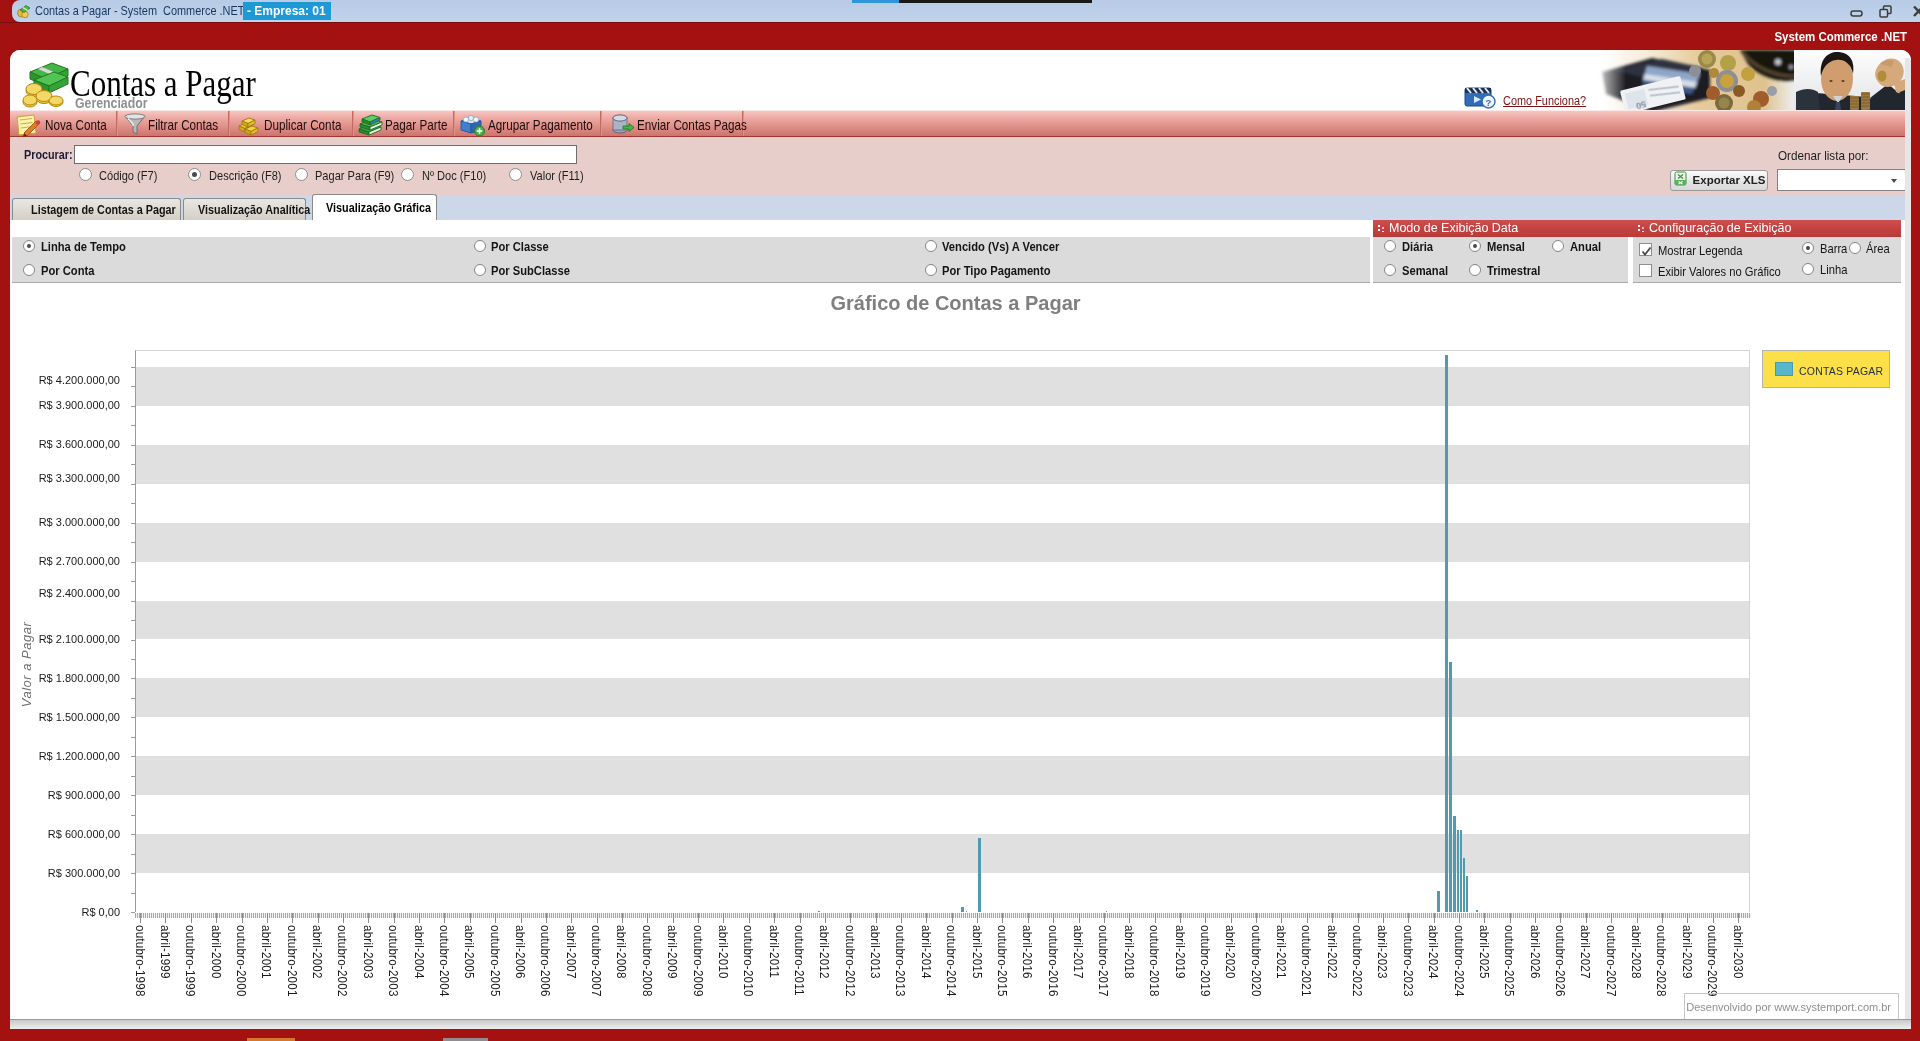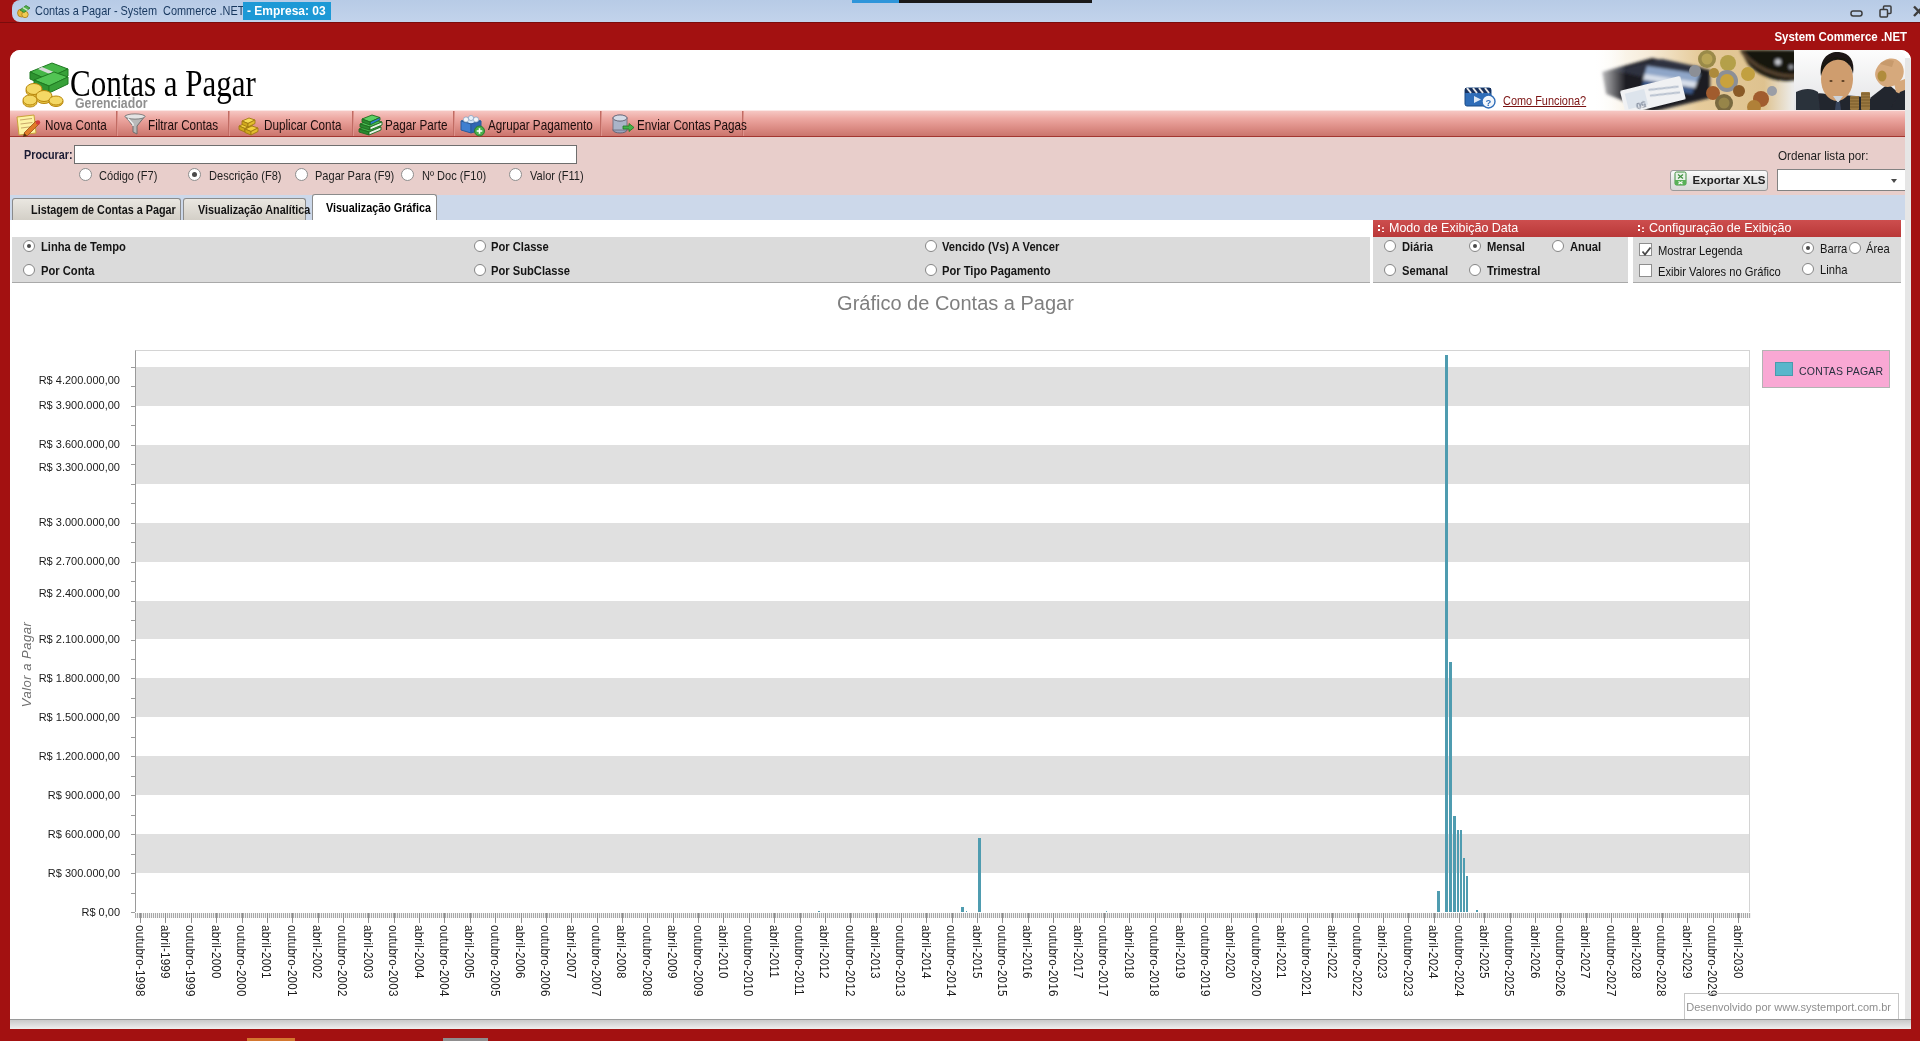--- a/index.html
+++ b/index.html
@@ -79,48 +79,48 @@
   linear-gradient(#fff,#fff) 4px 6px/2px 2px no-repeat}
 .pbody{position:absolute;top:17px;height:46px;background:#dbdbdb;border-bottom:1px solid #a9a9a9}
 .pradio{position:absolute;width:12px;height:12px;border-radius:50%;background:#fff;border:1px solid #868686}
 .pradio.sel:after{content:"";position:absolute;left:2.8px;top:2.8px;width:4.6px;height:4.6px;border-radius:50%;background:#4a4a4a}
 .plab{position:absolute;font-size:13px;font-weight:bold;color:#151515;white-space:nowrap;transform:scaleX(0.86);transform-origin:0 0}
 .plab2{position:absolute;font-size:13px;color:#151515;white-space:nowrap;transform:scaleX(0.86);transform-origin:0 0}
 .pcheck{position:absolute;width:13px;height:13px;background:#fff;border:1px solid #8e8e8e}
 
 
 #chart{position:absolute;left:0;top:234px;width:1901px;height:735px;background:#fff}
-#ctitle{position:absolute;left:-5px;top:8px;width:1901px;text-align:center;font-size:20px;font-weight:normal;color:#7f7f7f}
+#ctitle{position:absolute;left:-5px;top:8px;width:1901px;text-align:center;font-size:20px;font-weight:bold;color:#7f7f7f}
 #valorapagar{position:absolute;left:-54px;top:373px;width:140px;text-align:center;white-space:nowrap;
  font-size:13px;font-style:italic;color:#6f6f6f;transform:rotate(-90deg);letter-spacing:0.5px}
 #plot{position:absolute;left:125px;top:66px;width:1615px;height:562px;
  border-left:1px solid #9a9a9a;border-top:1px solid #d4d4d4;border-right:1px solid #d4d4d4}
 .band{position:absolute;left:125px;width:1615px;background:#e0e0e0}
 .yl{position:absolute;font-size:11px;color:#1a1a1a;width:88px;text-align:right;left:22px}
 .ytk{position:absolute;left:121px;width:4px;height:1px;background:#9a9a9a}
 #xhatch{position:absolute;left:125px;top:629px;width:1616px;height:5px;
  background:repeating-linear-gradient(90deg,#a8a8a8 0 1px,#f2f2f2 1px 2px)}
 .xt{position:absolute;top:629px;width:1px;height:10px;background:#8e8e8e}
 .xl{position:absolute;top:641px;font-size:12px;color:#1a1a1a;writing-mode:vertical-rl;letter-spacing:0.2px;transform:scaleY(0.97);transform-origin:0 0}
 .bar{position:absolute;background:#4f9cb0;bottom:107px}
-#legend{position:absolute;left:1752px;top:66px;width:128px;height:38px;border:1px solid #b3b3b3;background:#f9a8d4}
+#legend{position:absolute;left:1752px;top:66px;width:128px;height:38px;border:1px solid #b3b3b3;background:#fde047}
 #lsw{position:absolute;left:12px;top:11px;width:18px;height:14px;background:#58b6cb;border:1px solid #4a9aac}
 #ltxt{position:absolute;left:36px;top:13.5px;font-size:10.5px;color:#27303f;letter-spacing:0.2px}
 #statuspanel{position:absolute;left:1674px;top:709px;width:215px;height:26px;border:1px solid #c6c6c6;border-bottom:none}
 #devtext{position:absolute;right:7px;top:7px;font-size:11px;color:#8f8f8f;white-space:nowrap}
 </style></head><body>
 <div id="titlebar">
     <svg class="abs" style="left:5px;top:4px" width="14" height="14" viewBox="0 0 14 14">
       <circle cx="4.5" cy="9" r="4" fill="#e8b83a" stroke="#a87b17" stroke-width="0.8"></circle>
       <circle cx="8" cy="10.5" r="3.2" fill="#f0cc55" stroke="#a87b17" stroke-width="0.8"></circle>
       <path d="M3 6 L9 1.5 L13 4 L7 8.5 Z" fill="#52b24a" stroke="#2e7a28" stroke-width="0.8"></path>
       <path d="M6 3.7 L10.5 6.3" stroke="#cdeac9" stroke-width="1.4"></path>
     </svg>
     <span id="tbtext">Contas a Pagar - System  Commerce .NET</span>
-    <span id="tbhl">- Empresa: 03</span>
+    <span id="tbhl">- Empresa: 01</span>
     <div id="strip1"></div>
     <div id="strip2"></div>
     <svg class="abs" style="left:1838px;top:5px" width="76" height="13" viewBox="0 0 76 13">
       <rect x="1" y="6" width="11" height="5" rx="2.2" fill="none" stroke="#3d3d3d" stroke-width="1.5"></rect>
       <rect x="33.5" y="1" width="7.5" height="7.5" rx="1" fill="none" stroke="#3d3d3d" stroke-width="1.5"></rect>
       <rect x="30" y="4.5" width="7.5" height="7.5" rx="1" fill="#c3d3ea" stroke="#3d3d3d" stroke-width="1.5"></rect>
       <path d="M64 1.5 L73 11 M73 1.5 L64 11" stroke="#3d3d3d" stroke-width="2.4"></path>
     </svg>
   </div>
 <div id="redband"></div>
@@ -407,21 +407,21 @@
       <span class="yl" style="top:582.6px">R$ 300.000,00</span>
       <span class="yl" style="top:543.6px">R$ 600.000,00</span>
       <span class="yl" style="top:504.7px">R$ 900.000,00</span>
       <span class="yl" style="top:465.8px">R$ 1.200.000,00</span>
       <span class="yl" style="top:426.9px">R$ 1.500.000,00</span>
       <span class="yl" style="top:387.9px">R$ 1.800.000,00</span>
       <span class="yl" style="top:349.0px">R$ 2.100.000,00</span>
       <span class="yl" style="top:303px">R$ 2.400.000,00</span>
       <span class="yl" style="top:271.1px">R$ 2.700.000,00</span>
       <span class="yl" style="top:232.2px">R$ 3.000.000,00</span>
-      <span class="yl" style="top:177px">R$ 3.300.000,00</span>
+      <span class="yl" style="top:188px">R$ 3.300.000,00</span>
       <span class="yl" style="top:154.3px">R$ 3.600.000,00</span>
       <span class="yl" style="top:115.4px">R$ 3.900.000,00</span>
       <span class="yl" style="top:90px">R$ 4.200.000,00</span>
       <i class="ytk" style="top:628.0px"></i>
       <i class="ytk" style="top:608.5px"></i>
       <i class="ytk" style="top:589.1px"></i>
       <i class="ytk" style="top:569.6px"></i>
       <i class="ytk" style="top:550.1px"></i>
       <i class="ytk" style="top:530.7px"></i>
       <i class="ytk" style="top:511.2px"></i>

